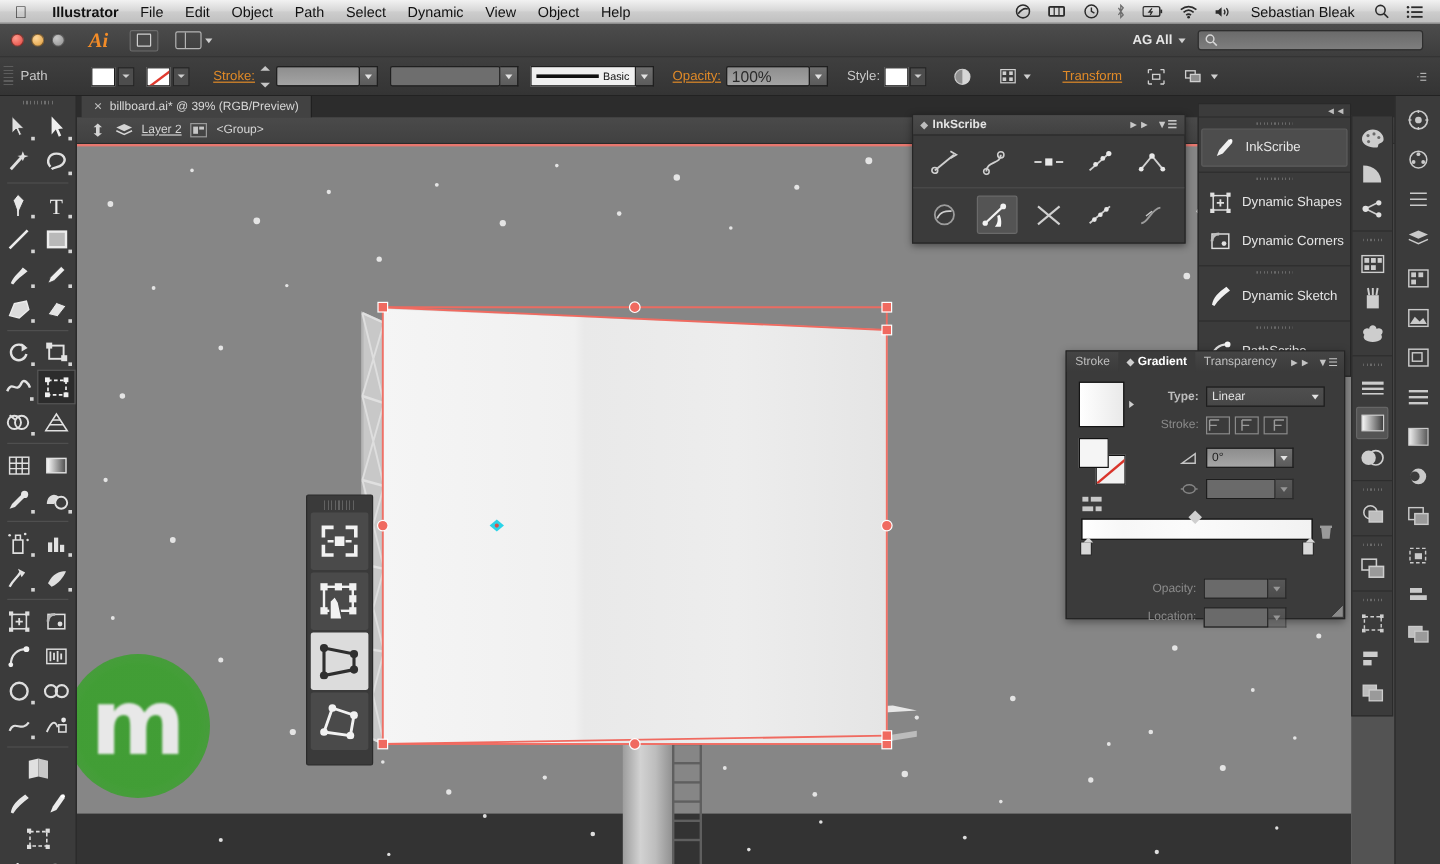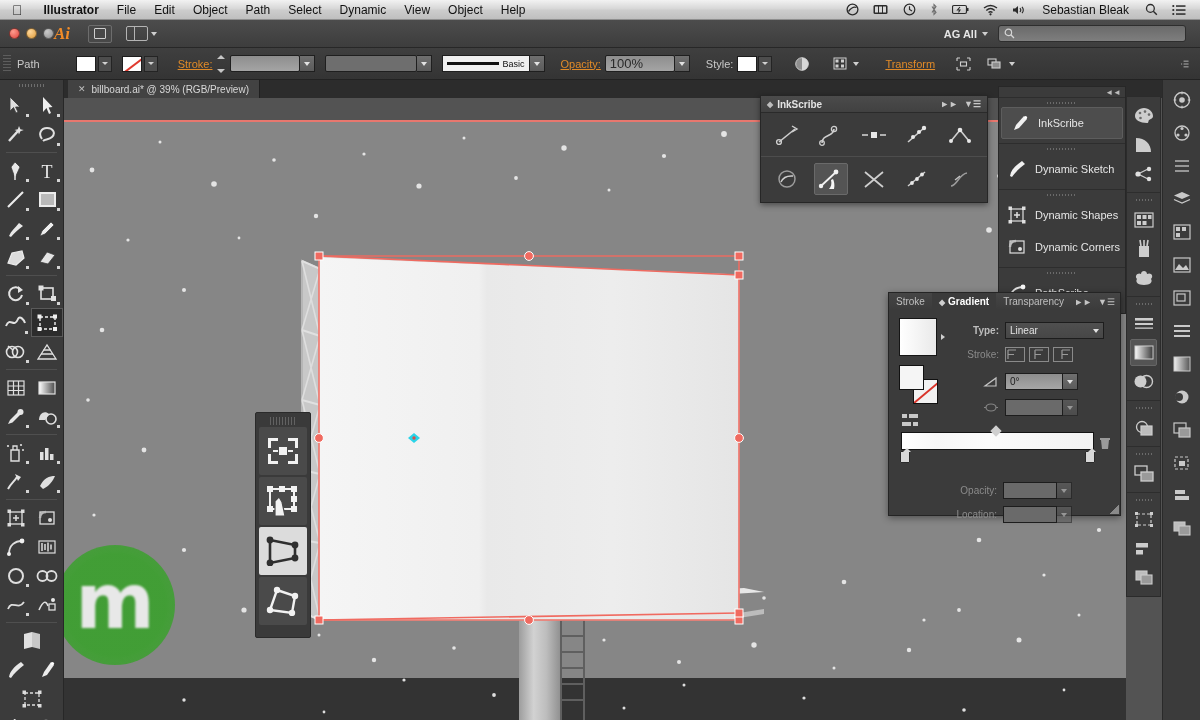--- a/index.html
+++ b/index.html
@@ -29,21 +29,21 @@
   #titlebar {
     position:absolute; top:20px; left:0; width:1200px; height:28px;
     background: linear-gradient(180deg,#4c4c4c 0%,#3d3d3d 100%);
     border-bottom:1px solid #272727; display:flex; align-items:center;
   }
   .traffic { display:flex; gap:6px; padding-left:9px; align-items:center; }
   .tl { width:11px;height:11px;border-radius:50%; border:1px solid rgba(0,0,0,.45); }
   .tl.r{background:radial-gradient(circle at 35% 30%,#ff9b8d,#e0443e);}
   .tl.y{background:radial-gradient(circle at 35% 30%,#ffd89b,#dd9b3c);}
   .tl.g{background:radial-gradient(circle at 35% 30%,#c9c9c9,#8f8f8f);}
-  #titlebar .ai-logo { color:#f28c28; font-weight:bold; font-style:italic; font-size:17px; font-family:"Liberation Serif",serif;}
+  #titlebar .ai-logo { margin-left:20px; color:#f28c28; font-weight:bold; font-style:italic; font-size:17px; font-family:"Liberation Serif",serif;}
   .tb-btn { margin-left:18px; width:24px;height:18px; border:1px solid #6d6d6d; border-radius:2px;
             background:#484848; display:flex;align-items:center;justify-content:center;}
   .tb-btn .g { width:12px;height:11px;border:1px solid #cfcfcf; border-radius:1px;}
   .tb-btn2 { margin-left:14px; display:flex;align-items:center;gap:3px;}
   .tb-btn2 .bx{width:22px;height:15px;border:1px solid #b4b4b4;border-radius:2px;display:flex;}
   .tb-btn2 .bx i{display:block;border-right:1px solid #b4b4b4;width:8px;}
   .tb-right { margin-left:auto; display:flex;align-items:center;gap:10px;padding-right:14px;}
   .agall { color:#e6e6e6;font-size:11px;font-weight:bold; display:flex;align-items:center;gap:5px;}
   .caret { width:0;height:0;border-left:3.5px solid transparent;border-right:3.5px solid transparent;border-top:4px solid #cfcfcf;}
   .searchbox { width:188px;height:17px;border-radius:3px;
@@ -413,20 +413,42 @@
     </div>
   </div>
 
   <div id="tabbar">
     <div class="doctab">
       <span class="x">✕</span>
       <span>billboard.ai* @ 39% (RGB/Preview)</span>
     </div>
   </div>
 
+  <div id="layerbar">
+    <span class="lb-ico">
+      <svg width="15" height="13" viewBox="0 0 15 13">
+          <path d="M7.5 1 L11 4 L9 4 L9 9 L11 9 L7.5 12 L4 9 L6 9 L6 4 L4 4 Z" fill="#d4d4d4"></path>
+        </svg>
+    </span>
+    <span class="lb-ico">
+      <svg width="16" height="13" viewBox="0 0 16 13">
+          <path d="M8 1 L15 4.2 L8 7.4 L1 4.2 Z" fill="#d4d4d4"></path>
+          <path d="M1 7 L8 10.2 L15 7" fill="none" stroke="#d4d4d4" stroke-width="1.3"></path>
+        </svg>
+    </span>
+    <span class="lb-name">Layer 2</span>
+    <span class="lb-ico">
+      <svg width="15" height="13" viewBox="0 0 15 13">
+          <rect x="1" y="1" width="13" height="11" fill="none" stroke="#9a9a9a" stroke-width="1"></rect>
+          <rect x="3" y="3.5" width="4" height="6" fill="#c6c6c6"></rect>
+          <rect x="8" y="3.5" width="4" height="2.5" fill="#c6c6c6"></rect>
+        </svg>
+    </span>
+    <span>&lt;Group&gt;</span>
+  </div>
 
   <div id="canvas">
     <div id="sky"></div>
     <div id="ground"></div>
     <div id="artboardline"></div>
 
     <svg id="bb" viewBox="0 0 1062 600">
       <defs>
         <linearGradient id="boardg" x1="0" y1="0" x2="1" y2="0">
           <stop offset="0%" stop-color="#f5f5f5"></stop>
@@ -1085,32 +1107,20 @@
             </svg>
         </span>
         <span>InkScribe</span>
       </div>
     </div>
 
     <div class="ag-group">
       <div class="ag-grip"></div>
       <div class="ag-item">
         <span>
-          <svg width="20" height="20" viewBox="0 0 20 20">
-              <path d="M3 17 C4 11 8 7 15 2 L18 5 C13 9 8 13 5 18 Z" fill="#f0f0f0"></path>
-            </svg>
-        </span>
-        <span>Dynamic Sketch</span>
-      </div>
-    </div>
-
-    <div class="ag-group">
-      <div class="ag-grip"></div>
-      <div class="ag-item">
-        <span>
           <svg width="20" height="18" viewBox="0 0 20 18">
               <rect x="4" y="3" width="12" height="12" fill="none" stroke="#e0e0e0" stroke-width="1.2"></rect>
               <g fill="#e0e0e0">
                 <rect x="1.5" y="0.5" width="3.5" height="3.5"></rect>
                 <rect x="15" y="0.5" width="3.5" height="3.5"></rect>
                 <rect x="1.5" y="14" width="3.5" height="3.5"></rect>
                 <rect x="15" y="14" width="3.5" height="3.5"></rect>
               </g>
               <path d="M10 6 V12 M7 9 H13" stroke="#e0e0e0" stroke-width="1.5"></path>
             </svg>
@@ -1119,20 +1129,32 @@
       </div>
       <div class="ag-item">
         <span>
           <svg width="20" height="18" viewBox="0 0 20 18">
               <rect x="3" y="3" width="14" height="12" fill="none" stroke="#e0e0e0" stroke-width="1.2"></rect>
               <path d="M3 9 Q3 3 9 3" fill="none" stroke="#bdbdbd" stroke-width="2.4"></path>
               <circle cx="13" cy="11" r="2" fill="#e0e0e0"></circle>
             </svg>
         </span>
         <span>Dynamic Corners</span>
+      </div>
+    </div>
+
+    <div class="ag-group">
+      <div class="ag-grip"></div>
+      <div class="ag-item">
+        <span>
+          <svg width="20" height="20" viewBox="0 0 20 20">
+              <path d="M3 17 C4 11 8 7 15 2 L18 5 C13 9 8 13 5 18 Z" fill="#f0f0f0"></path>
+            </svg>
+        </span>
+        <span>Dynamic Sketch</span>
       </div>
     </div>
 
     <div class="ag-group">
       <div class="ag-grip"></div>
       <div class="ag-item">
         <span>
           <svg width="20" height="18" viewBox="0 0 20 18">
               <path d="M3 16 C3 7 9 3 16 3" fill="none" stroke="#e0e0e0" stroke-width="1.8"></path>
               <circle cx="16" cy="3" r="2.4" fill="#f5f5f5"></circle>

